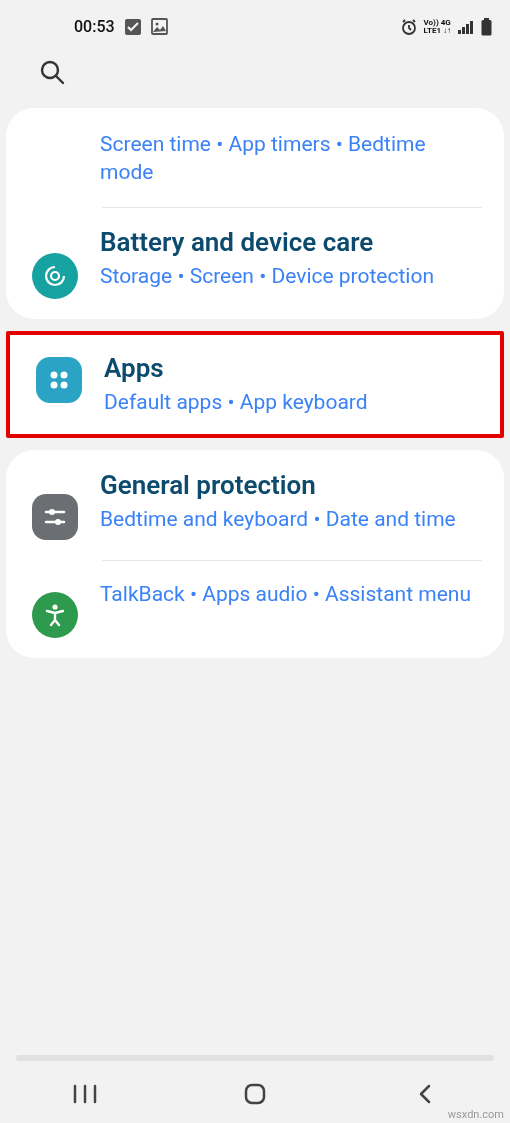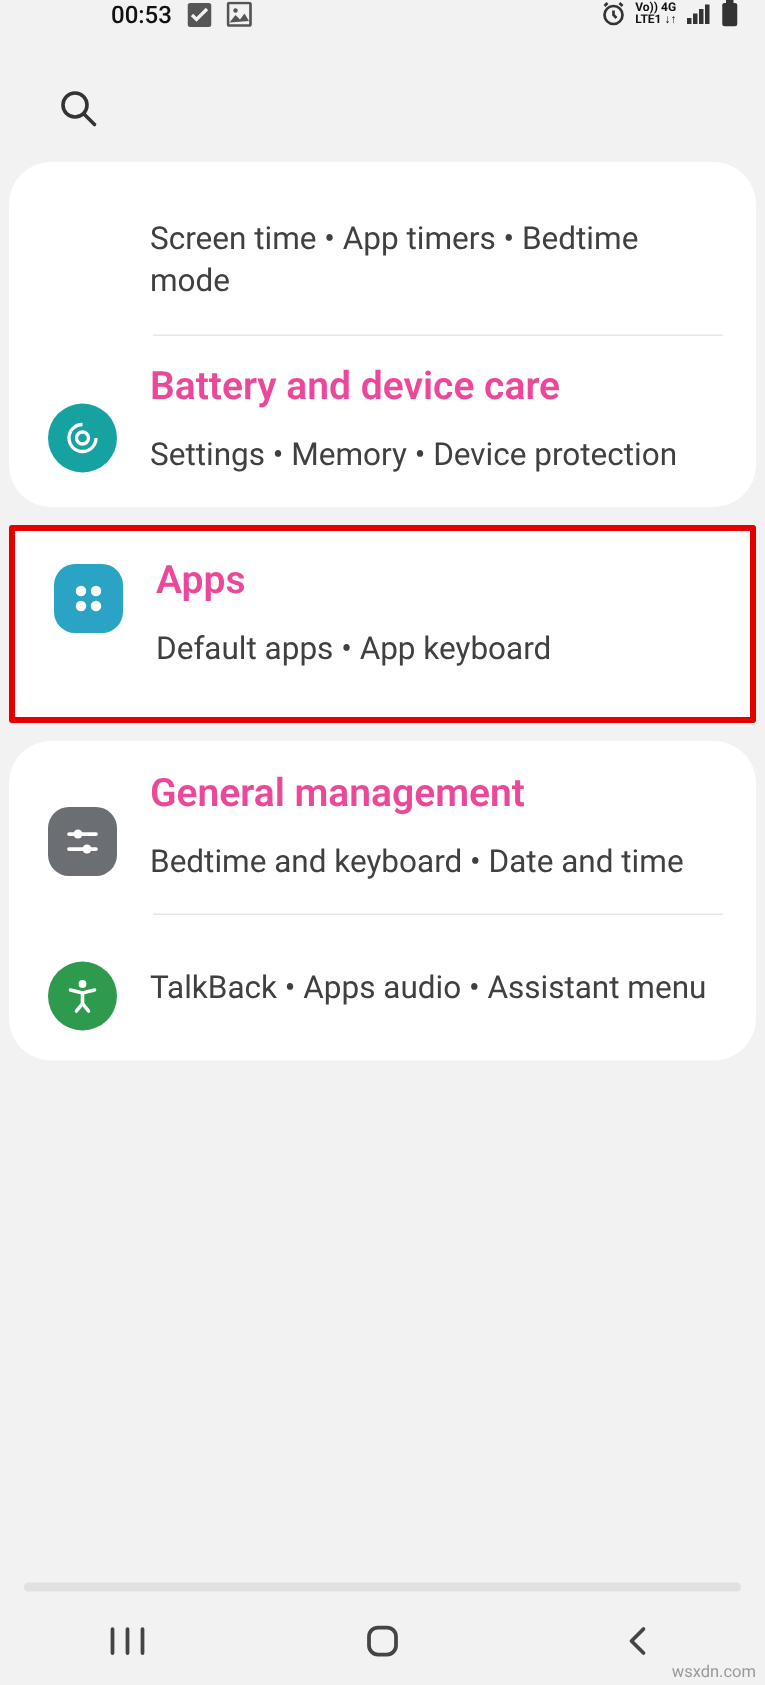--- a/index.html
+++ b/index.html
@@ -7,21 +7,21 @@
   body {
     background: #f2f2f2;
     font-family: -apple-system, Roboto, "Segoe UI", sans-serif;
     color: #111;
     position: relative;
     overflow: hidden;
   }
   .status-bar {
     height: 36px;
     display: flex;
-    align-items: flex-start;
+    align-items: flex-end;
     justify-content: space-between;
     padding: 0 18px;
     font-size: 16px;
     font-weight: 500;
   }
   .status-left { display: flex; align-items: center; gap: 10px; padding-left: 56px; }
   .status-right { display: flex; align-items: center; gap: 6px; }
   .status-right svg, .status-left svg { display: block; }
   .small-txt { font-size: 8px; line-height: 8px; font-weight: 700; text-align:left; }
   .header {
@@ -57,29 +57,29 @@
     height: 46px;
     border-radius: 12px;
     display: flex;
     align-items: center;
     justify-content: center;
     flex-shrink: 0;
     margin-top: 6px;
   }
   .icon-placeholder { width:46px; flex-shrink:0; }
   .row-text { flex: 1; }
-  .row-title { font-size: 26px; font-weight: 600; line-height: 1.2; color:#ec4899; margin-bottom: 4px;}
-  .row-sub { font-size: 21px; color: #404040; line-height: 1.35; margin-top: 16px; }
+  .row-title { font-size: 26px; font-weight: 600; line-height: 1.2; color:#0c4a6e; margin-bottom: 4px;}
+  .row-sub { font-size: 21px; color: #3b82f6; line-height: 1.35; }
   .highlight {
     border: 4px solid #e40000;
     border-radius: 2px;
     margin: 0 6px 12px 6px;
     background: #fff;
   }
-  .highlight .row { padding: 18px 22px 30px 26px; }
+  .highlight .row { padding: 18px 22px 18px 26px; }
   .nav-bar {
     position: absolute;
     bottom: 0;
     left: 0;
     right: 0;
     height: 58px;
     display: flex;
     align-items: center;
     justify-content: space-around;
     background: #f2f2f2;
@@ -154,21 +154,21 @@
   <div class="row">
     <div class="icon-slot" style="background:#17a2a2;border-radius:50%;margin-top:26px;">
       <svg width="28" height="28" viewBox="0 0 28 28">
           <circle cx="14" cy="14" r="9" stroke="#fff" stroke-width="2.2" fill="none"></circle>
           <circle cx="14" cy="14" r="4" stroke="#fff" stroke-width="2.2" fill="none"></circle>
           <path d="M14 5 a9 9 0 0 1 9 9" stroke="#17a2a2" stroke-width="3" fill="none"></path>
         </svg>
     </div>
     <div class="row-text">
       <div class="row-title">Battery and device care</div>
-      <div class="row-sub">Settings  •  Memory  •  Device protection</div>
+      <div class="row-sub">Storage  •  Screen  •  Device protection</div>
     </div>
   </div>
 </div>
 
 <div class="highlight">
   <div class="row">
     <div class="icon-slot" style="background:#2aa3c4;border-radius:14px;margin-top:4px;">
       <svg width="26" height="26" viewBox="0 0 26 26">
         <circle cx="8" cy="8" r="3.5" fill="#fff"></circle>
           <circle cx="18" cy="8" r="3.5" fill="#fff"></circle>
@@ -187,21 +187,21 @@
   <div class="row">
     <div class="icon-slot" style="background:#6b6f73;border-radius:14px;margin-top:24px;">
       <svg width="28" height="28" viewBox="0 0 28 28">
         <line x1="5" y1="9" x2="23" y2="9" stroke="#fff" stroke-width="2.5" stroke-linecap="round"></line>
         <circle cx="11" cy="9" r="3" fill="#fff"></circle>
         <line x1="5" y1="19" x2="23" y2="19" stroke="#fff" stroke-width="2.5" stroke-linecap="round"></line>
         <circle cx="17" cy="19" r="3" fill="#fff"></circle>
       </svg>
     </div>
     <div class="row-text">
-      <div class="row-title">General management</div>
+      <div class="row-title">General protection</div>
       <div class="row-sub">Bedtime and keyboard  •  Date and time</div>
     </div>
   </div>
   <div class="row">
     <div class="icon-slot" style="background:#2e9a4e;border-radius:50%;margin-top:12px;">
       <svg width="28" height="28" viewBox="0 0 28 28">
         <circle cx="14" cy="6" r="2.6" fill="#fff"></circle>
         <path d="M6 10 l8 2 l8-2 M14 12 v7 M14 19 l-4 5 M14 19 l4 5" stroke="#fff" stroke-width="2.4" fill="none" stroke-linecap="round"></path>
       </svg>
     </div>

